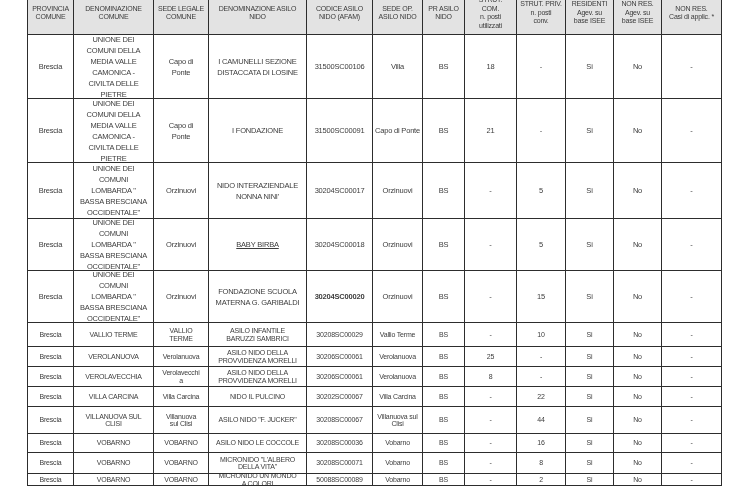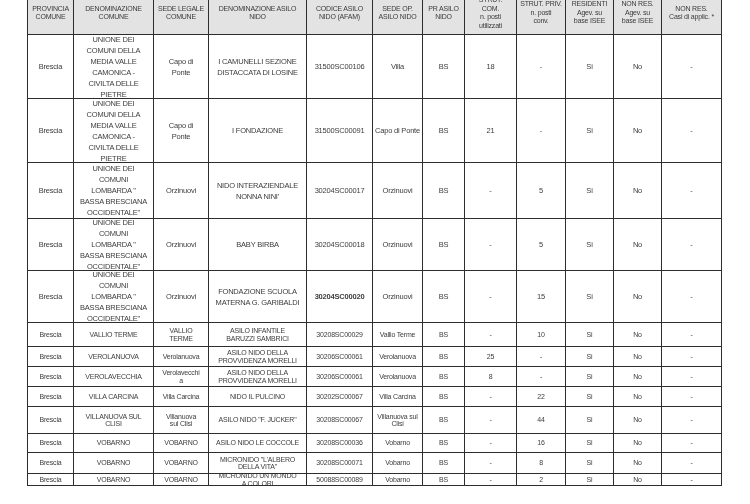--- a/index.html
+++ b/index.html
@@ -266,21 +266,21 @@
             <div class="bcell" style="height: 51px;">UNIONE DEI
 COMUNI
 LOMBARDA "
 BASSA BRESCIANA
 OCCIDENTALE"</div>
           </td>
           <td>
             <div class="bcell" style="height: 51px;">Orzinuovi</div>
           </td>
           <td>
-            <div class="bcell" style="height: 51px;">BABY BIRBA</div>
+            <div class="bcell" style="height: 51px; text-decoration: underline;">BABY BIRBA</div>
           </td>
           <td>
             <div class="bcell" style="height: 51px;">30204SC00018</div>
           </td>
           <td>
             <div class="bcell" style="height: 51px;">Orzinuovi</div>
           </td>
           <td>
             <div class="bcell" style="height: 51px;">BS</div>
           </td>

